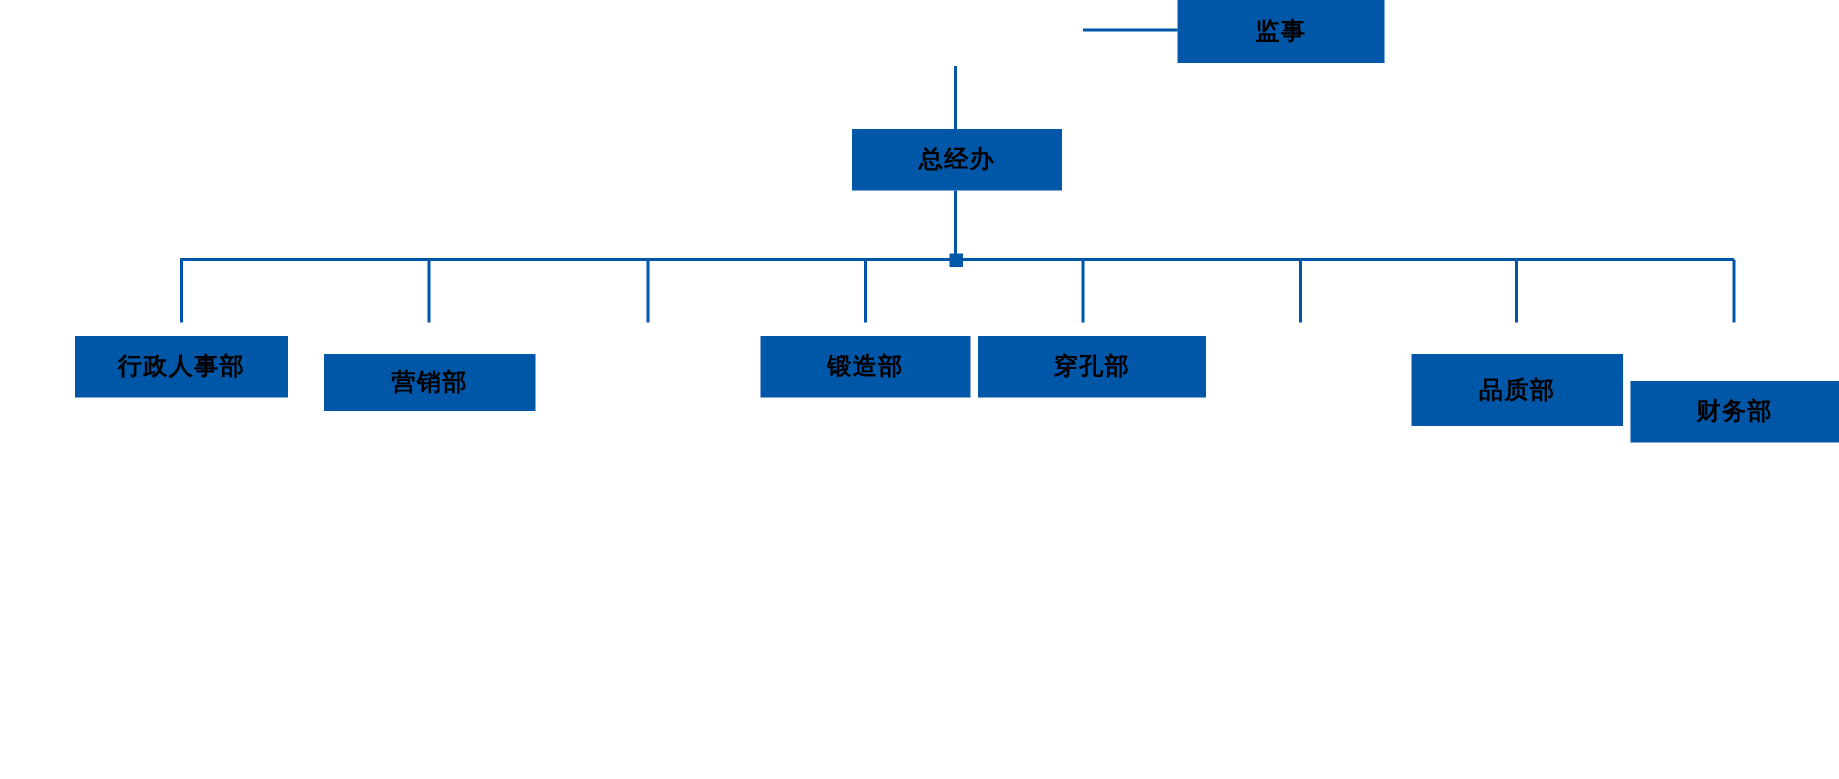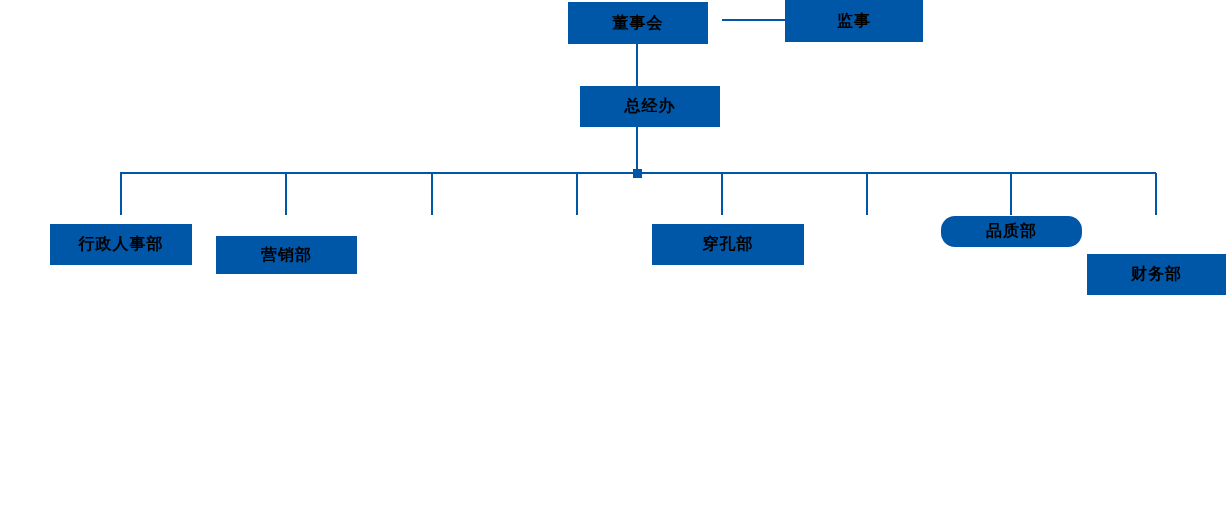--- a/index.html
+++ b/index.html
@@ -62,32 +62,32 @@
 
   <div class="v-line" style="left:120px; top:173px; height:42px;"></div>
   <div class="v-line" style="left:285px; top:173px; height:42px;"></div>
   <div class="v-line" style="left:431px; top:173px; height:42px;"></div>
   <div class="v-line" style="left:576px; top:173px; height:42px;"></div>
   <div class="v-line" style="left:721px; top:173px; height:42px;"></div>
   <div class="v-line" style="left:866px; top:173px; height:42px;"></div>
   <div class="v-line" style="left:1010px; top:173px; height:42px;"></div>
   <div class="v-line" style="left:1155px; top:173px; height:42px;"></div>
 
-  <div class="node" style="left:568px; top:2px; width:140px; height:42px;">董事会</div>
 
   <div class="node" style="left:785px; top:0px; width:138px; height:42px;">监事</div>
 
-  <div class="node" style="left:580px; top:86px; width:140px; height:41px;">总经办</div>
+  <div class="node" style="left:568px; top:86px; width:140px; height:41px;">总经办</div>
 
   <div class="node" style="left:50px; top:224px; width:142px; height:41px;">行政人事部</div>
 
   <div class="node" style="left:216px; top:236px; width:141px; height:38px;">营销部</div>
 
 
+  <div class="node" style="left:507px; top:224px; width:140px; height:41px;">锻造部</div>
 
   <div class="node" style="left:652px; top:224px; width:152px; height:41px;">穿孔部</div>
 
 
-  <div class="node" style="left:941px; top:216px; width:141px; height:31px;border-radius:14px;">品质部</div>
+  <div class="node" style="left:941px; top:236px; width:141px; height:48px;">品质部</div>
 
   <div class="node" style="left:1087px; top:224px; width:139px; height:41px;margin-top:30px;">财务部</div>
 
 </div>
 
 </body></html>

